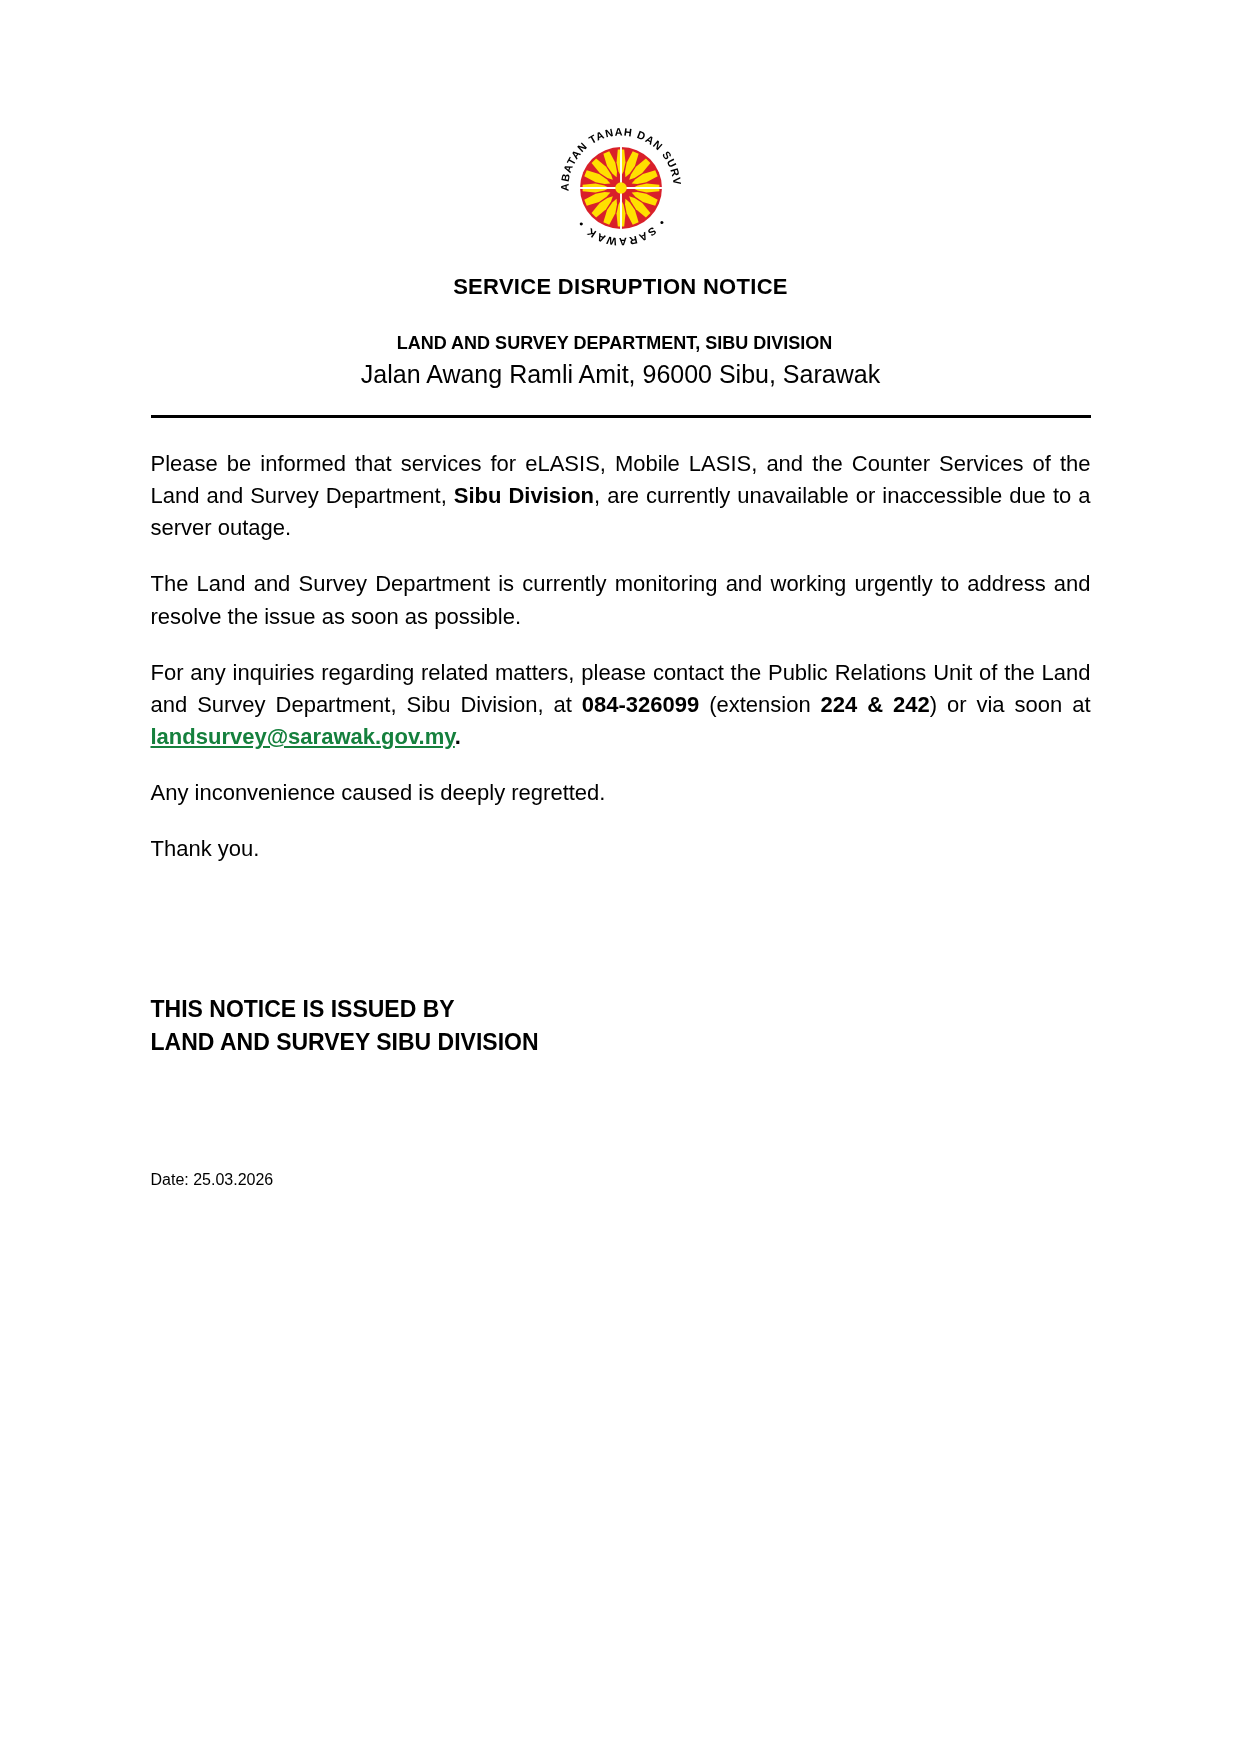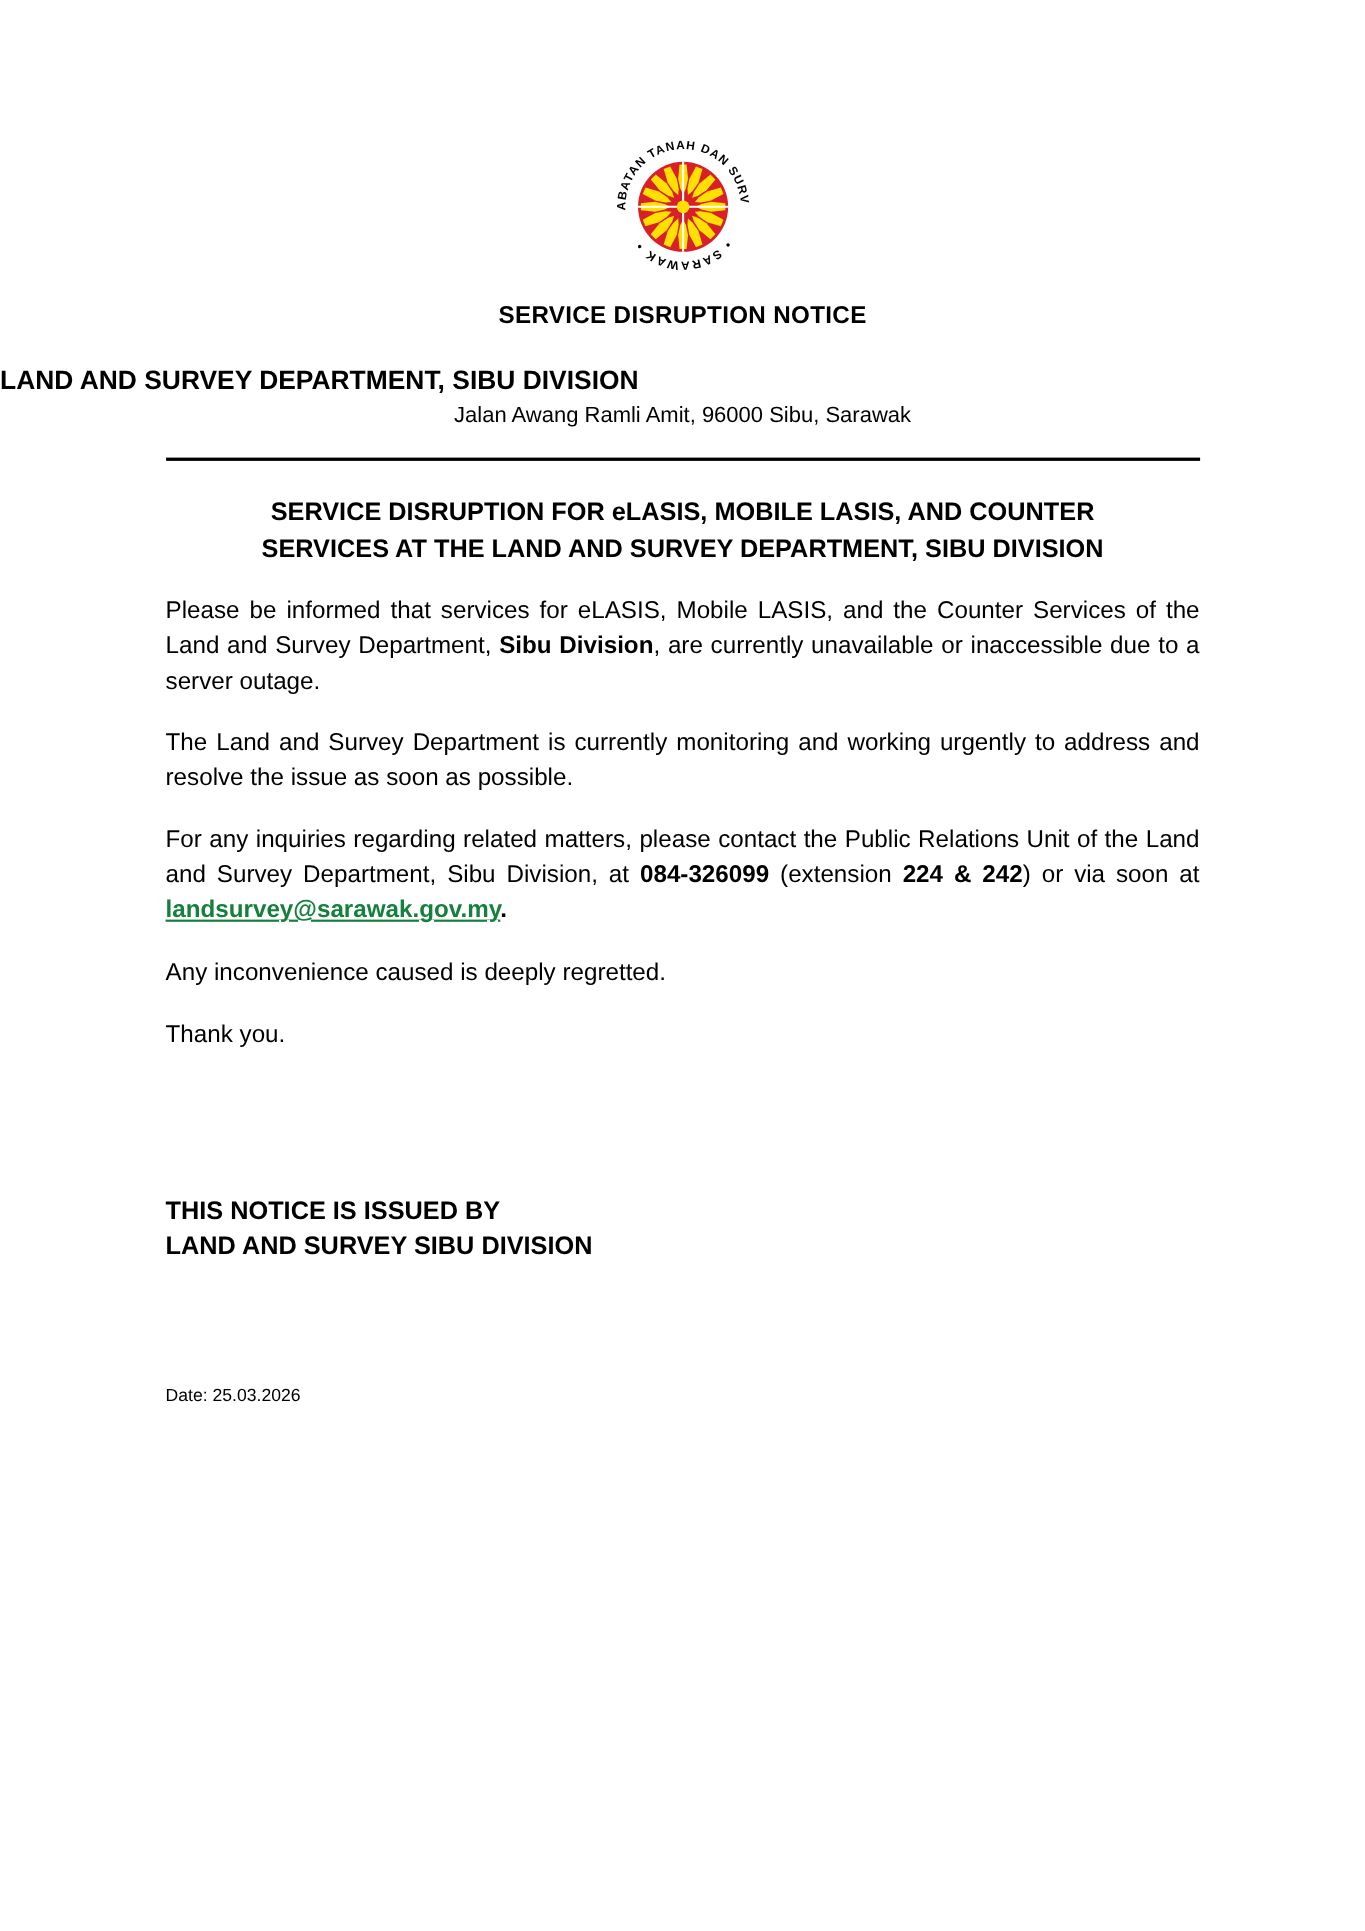--- a/index.html
+++ b/index.html
@@ -40,29 +40,29 @@
   
   .doc-title {
     text-align: center;
     font-size: 22px;
     font-weight: bold;
     letter-spacing: 0.3px;
     margin: 22px 0 0 0;
     line-height: 1.2;
   }
   .org-name {
-    text-align: left;
-    font-size: 24px;
+    text-align: center;
+    font-size: 18px;
     font-weight: bold;
     margin: 32px 12px 0 0;
     line-height: 1.25;
   }
   .org-address {
     text-align: center;
-    font-size: 20px;
+    font-size: 25px;
     font-weight: normal;
     margin: 4px 0 0 0;
     line-height: 1.25;
   }
 
   .rule {
     height: 3px;
     background: #000000;
     margin: 25px auto 0 auto;
     width: 940px;
@@ -196,24 +196,20 @@
 
   <h1 class="doc-title">SERVICE DISRUPTION NOTICE</h1>
 
   <div class="org-name">LAND AND SURVEY DEPARTMENT, SIBU DIVISION</div>
   <div class="org-address">Jalan Awang Ramli Amit, 96000 Sibu, Sarawak</div>
 
   <div class="rule"></div>
 
   <div class="content">
 
-    <div class="subject">
-      <div>SERVICE DISRUPTION FOR eLASIS, MOBILE LASIS, AND COUNTER</div>
-      <div>SERVICES AT THE LAND AND SURVEY DEPARTMENT, SIBU DIVISION</div>
-    </div>
 
     <p class="para"><span>Please be informed that services for eLASIS, Mobile LASIS, and the Counter Services of the Land and Survey Department, </span><span class="b">Sibu Division</span><span>, are currently unavailable or inaccessible due to a server outage.</span></p>
 
     <p class="para">The Land and Survey Department is currently monitoring and working urgently to address and resolve the issue as soon as possible.</p>
 
     <p class="para"><span>For any inquiries regarding related matters, please contact the Public Relations Unit of the Land and Survey Department, Sibu Division, at </span><span class="b">084-326099</span><span> (extension </span><span class="b">224 &amp; 242</span><span>) or via soon at </span><a class="email" href="#">landsurvey@sarawak.gov.my</a><span class="b">.</span></p>
 
     <p class="para">Any inconvenience caused is deeply regretted.</p>
 
     <p class="para">Thank you.</p>

